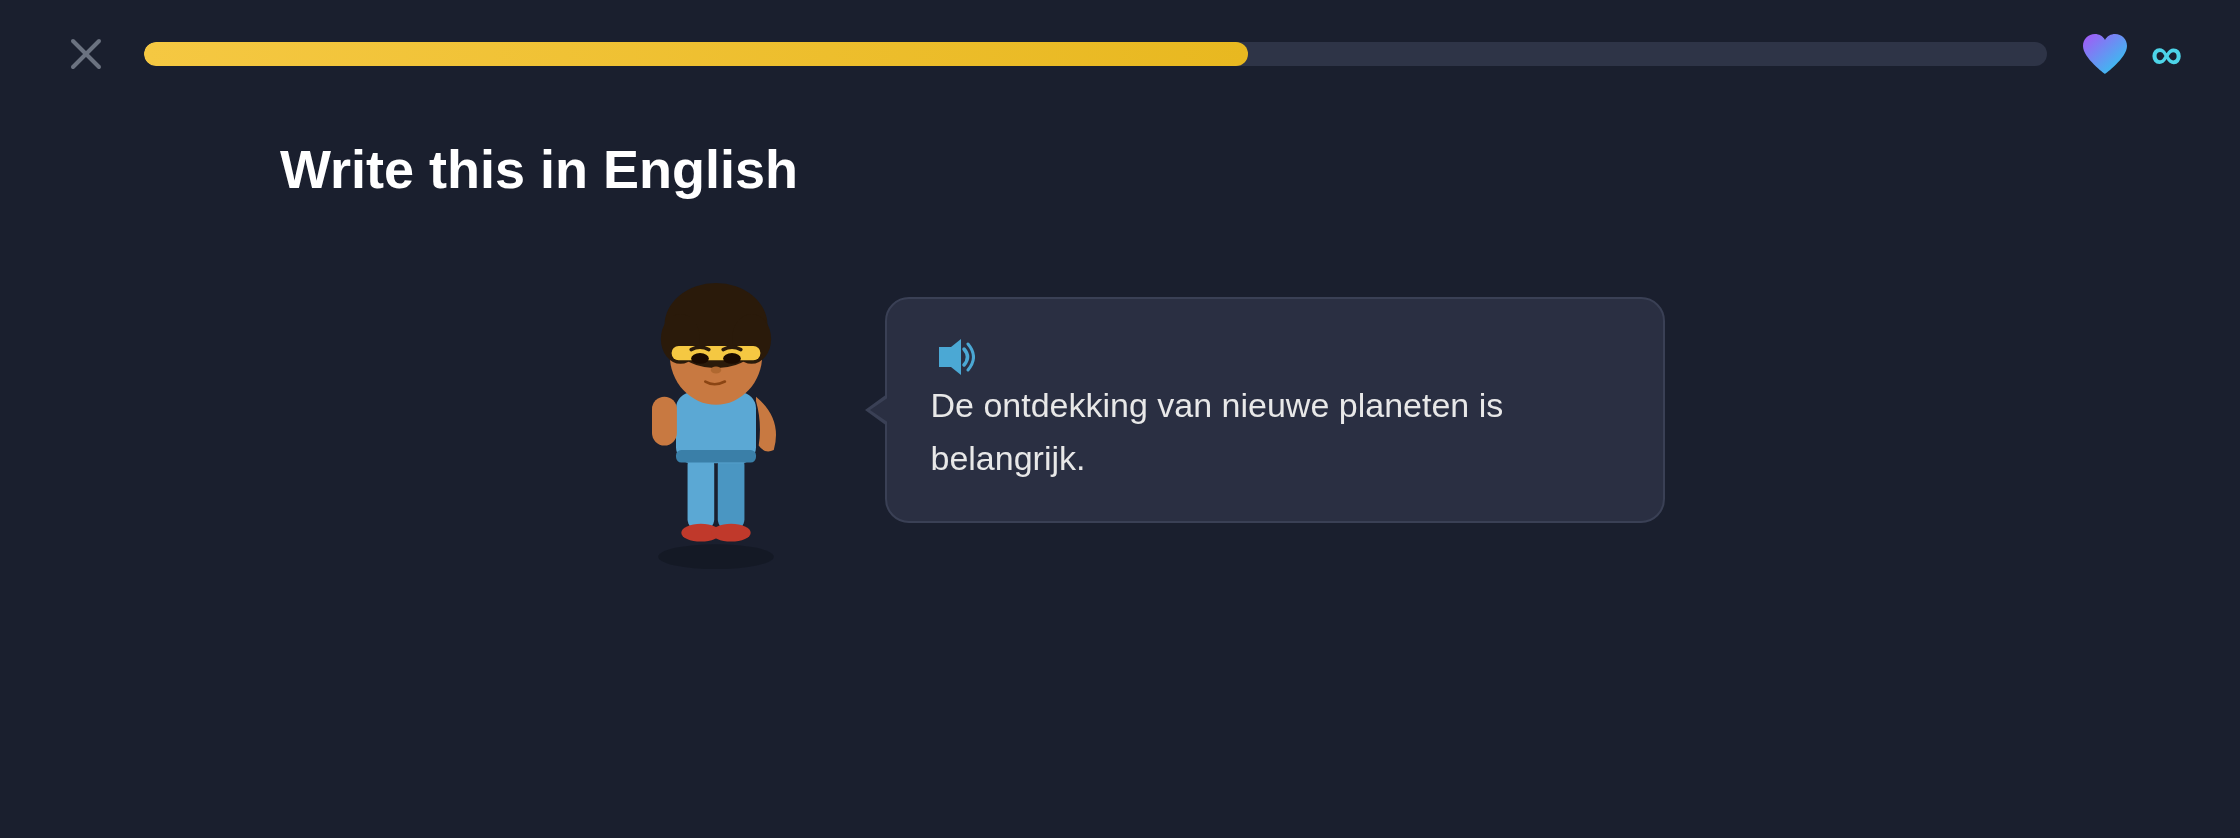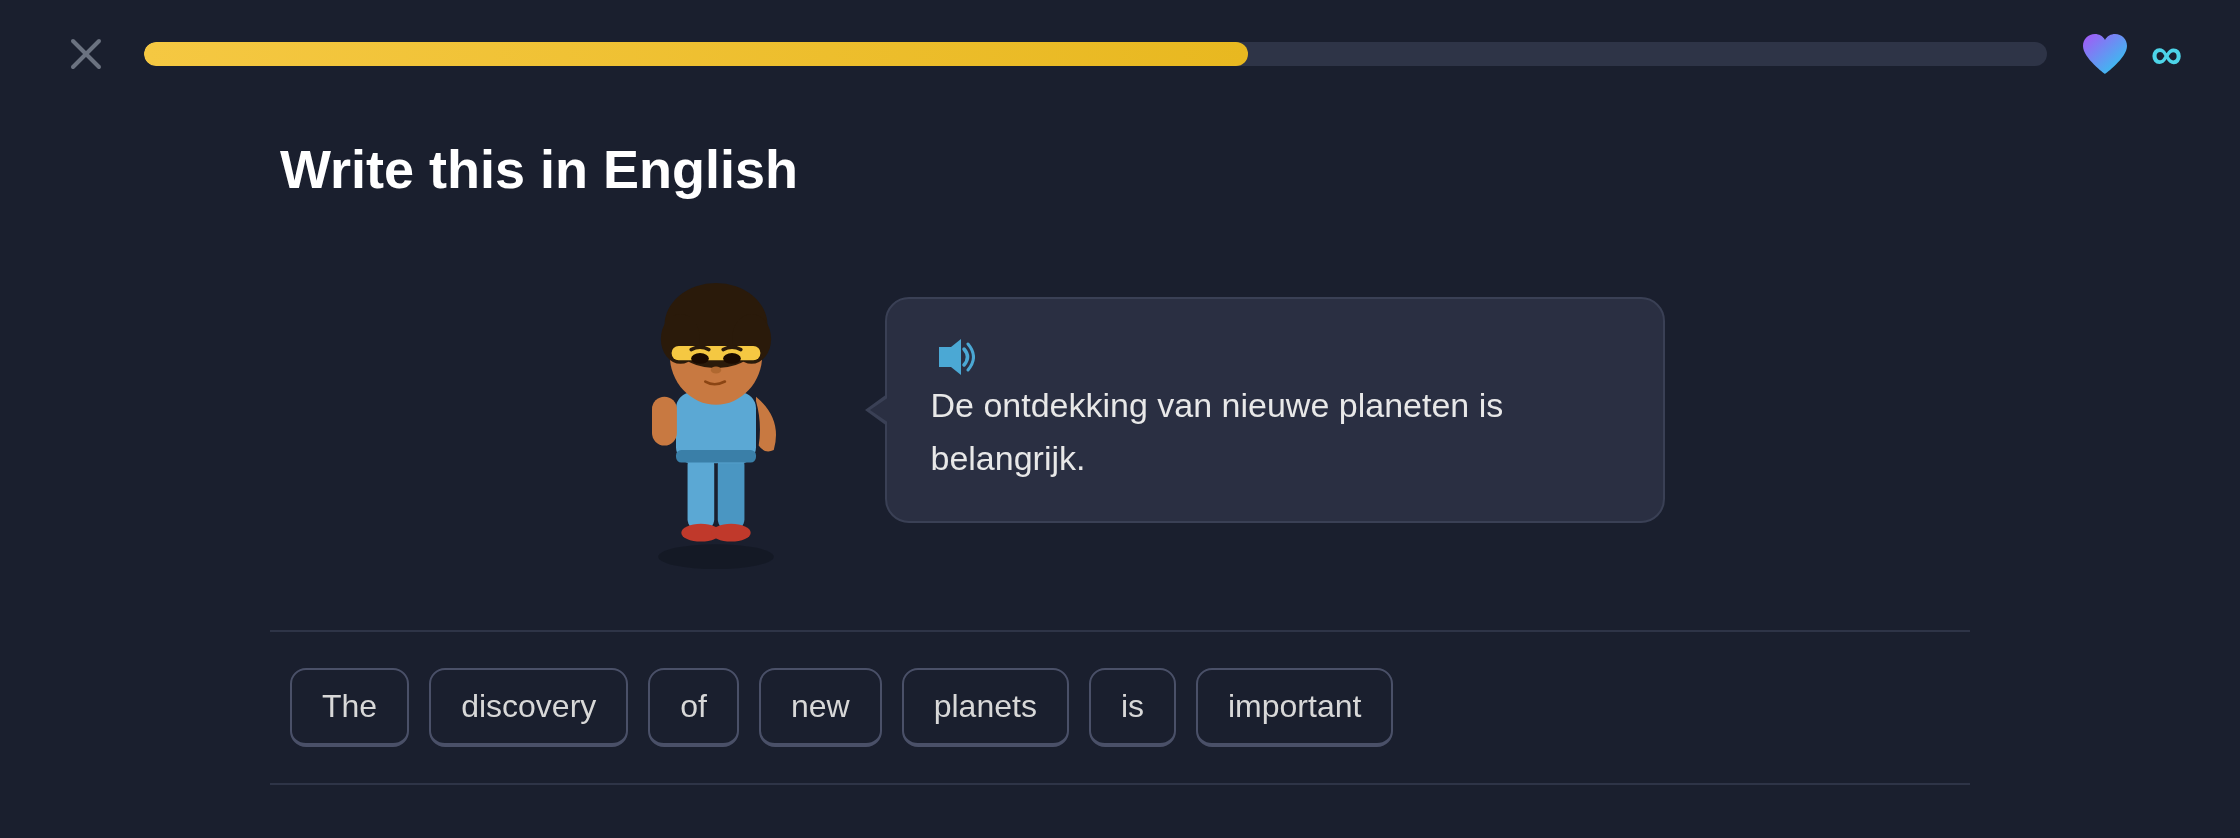--- a/index.html
+++ b/index.html
@@ -295,26 +295,14 @@
             <path d="M33 14 Q40 22 33 30" stroke="#4ba8d4" stroke-width="3.5" fill="none" stroke-linecap="round"></path>
             <path d="M37 9 Q48 22 37 35" stroke="#4ba8d4" stroke-width="3" fill="none" stroke-linecap="round"></path>
           </svg>
         </span>
         <span>De ontdekking van nieuwe planeten is belangrijk.</span>
       </div>
     </div>
 
   </div>
 
-  <div class="word-bank-section">
-    <div class="word-bank" id="word-bank-container">
-
-    <div class="word-chip">The</div>
-        <div class="word-chip">discovery</div>
-        <div class="word-chip">of</div>
-        <div class="word-chip">new</div>
-        <div class="word-chip">planets</div>
-        <div class="word-chip">is</div>
-        <div class="word-chip">important</div>
-      </div>
-  </div>
 
 </div>
 
 </body></html>

